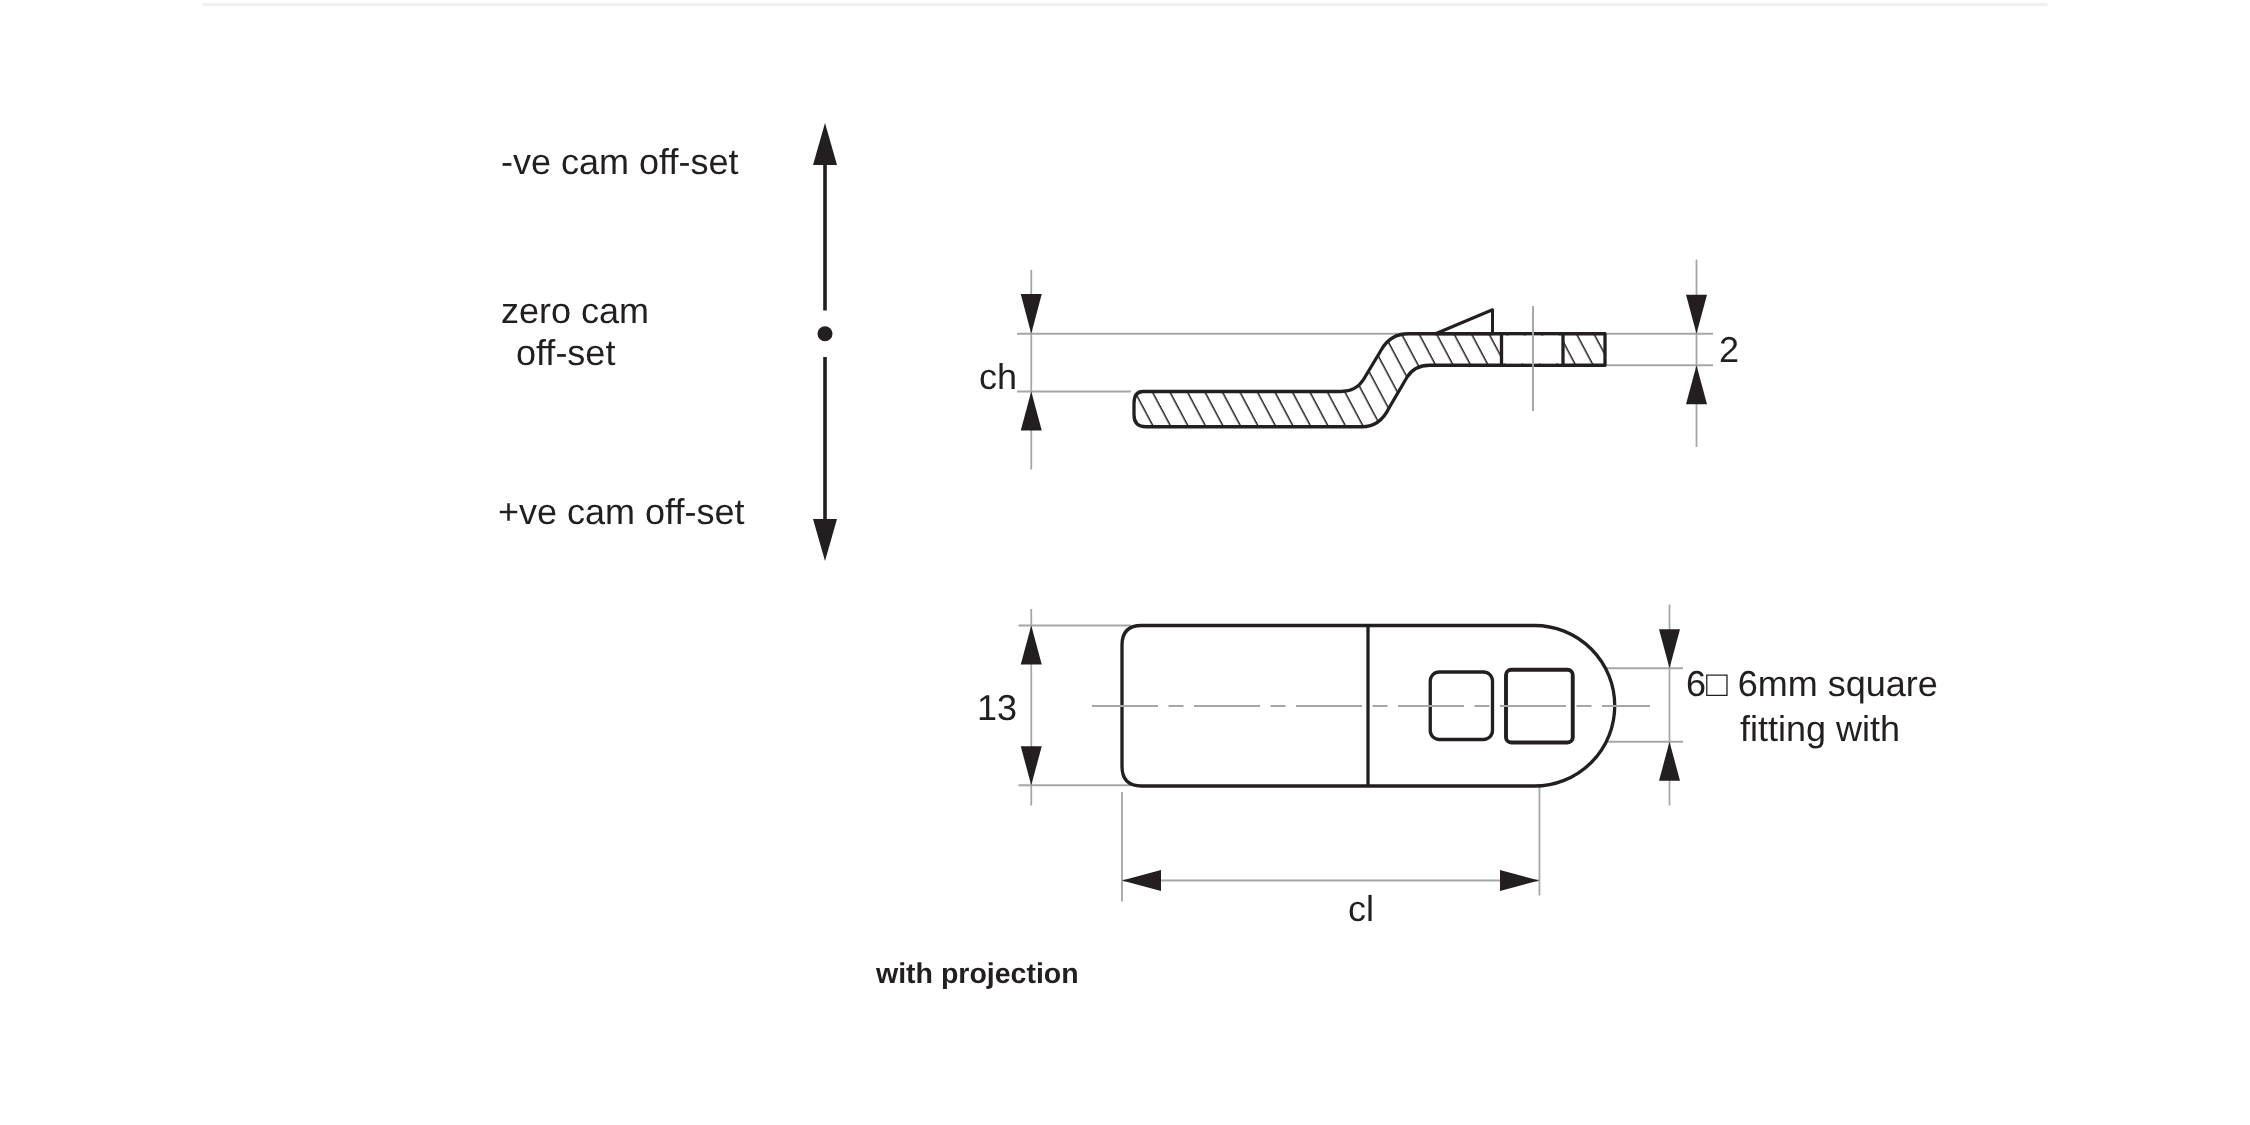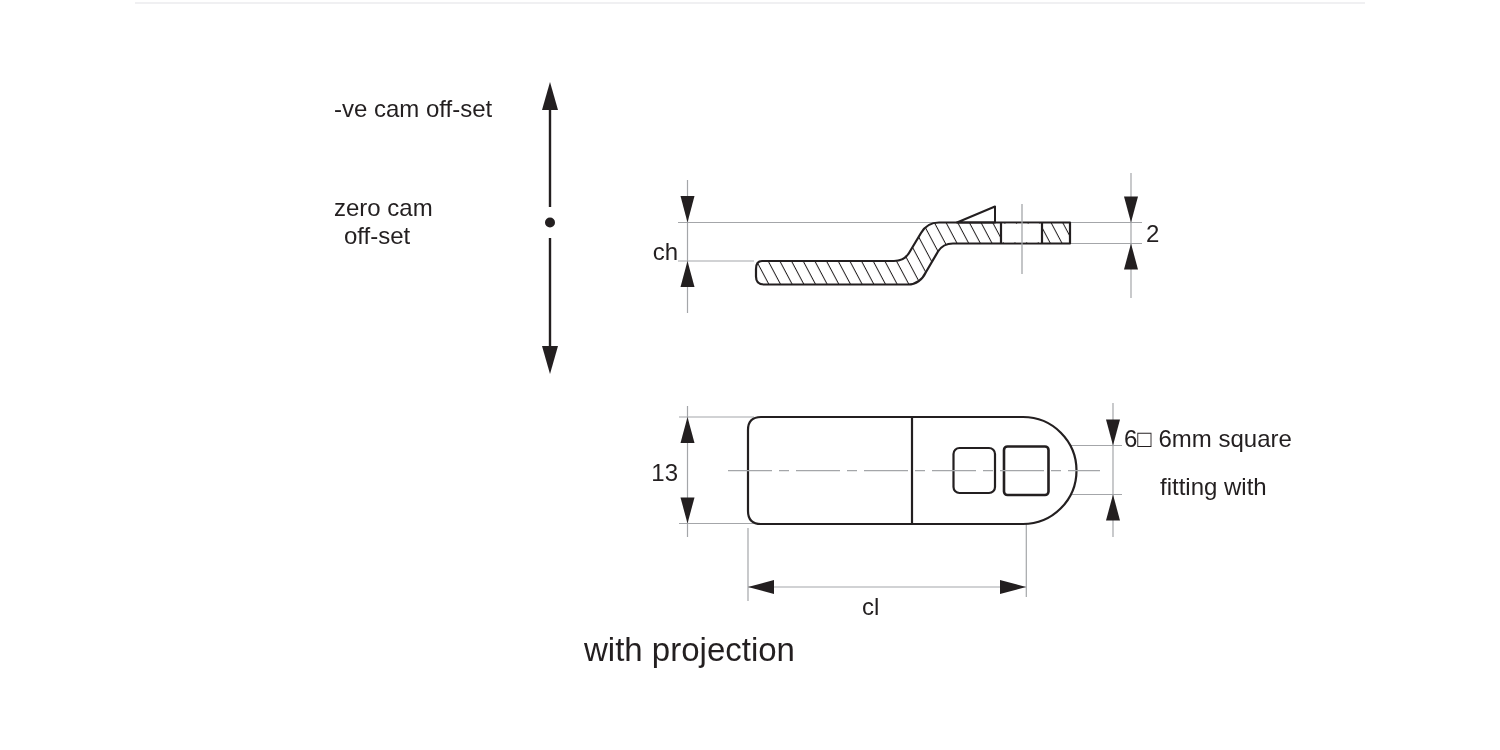--- a/index.html
+++ b/index.html
@@ -11,23 +11,23 @@
     font-family:"Liberation Sans", sans-serif;
   }
   .canvas svg{position:absolute;left:0;top:0;}
   .lbl{
     position:absolute;
     color:#231f20;
     font-size:24px;
     line-height:28px;
     white-space:nowrap;
   }
-  .lbl.caption{font-size:33px;}
+  .lbl.caption{font-size:19px;font-weight:bold;}
   .lbl.right{text-align:right;}
-  .lbl.center{text-align:left;}
+  .lbl.center{text-align:right;}
 </style>
 </head>
 <body>
 
 <div class="canvas">
 
   <svg width="1500" height="750" viewBox="0 0 1500 750">
     <defs>
       <pattern id="hatch" patternUnits="userSpaceOnUse" width="10.3" height="10.3" patternTransform="rotate(62)">
         <line x1="0" y1="0" x2="10.3" y2="0" stroke="#231f20" stroke-width="2"></line>
@@ -106,23 +106,24 @@
         <polygon points="1113,494.5 1106,520.5 1120,520.5"></polygon>
         <polygon points="748,587 774,580 774,594"></polygon>
         <polygon points="1026,587 1000,580 1000,594"></polygon>
       </g>
     </g>
   </svg>
 
   <div class="lbl" style="left:334px;top:95px;">-ve cam off-set</div>
   <div class="lbl" style="left:334px;top:194px;">zero cam</div>
   <div class="lbl" style="left:344px;top:222px;">off-set</div>
+  <div class="lbl" style="left:332px;top:328px;">+ve cam off-set</div>
 
   <div class="lbl right" style="left:630px;top:226px;width:48px;margin-top:12px;">ch</div>
   <div class="lbl" style="left:1146px;top:220px;">2</div>
 
   <div class="lbl right" style="left:630px;top:459px;width:48px;text-align:right;">13</div>
   <div class="lbl center" style="left:862px;top:593px;width:54px;">cl</div>
-  <div class="lbl" style="left:1124px;top:425px;">6□ 6mm square</div>
+  <div class="lbl" style="left:1124px;top:443px;">6□ 6mm square</div>
   <div class="lbl" style="left:1160px;top:473px;">fitting with</div>
 
   <div class="lbl caption" style="left:584px;top:636px;">with projection</div>
 </div>
 
 </body></html>

